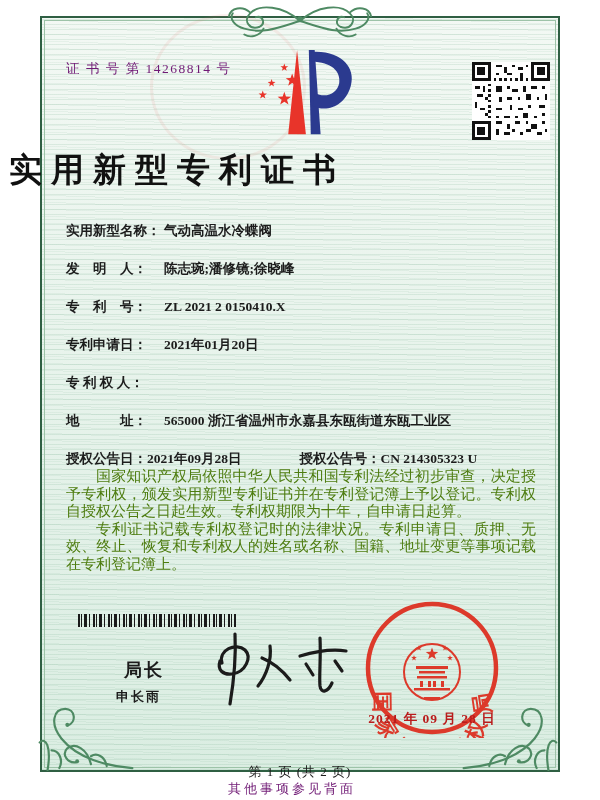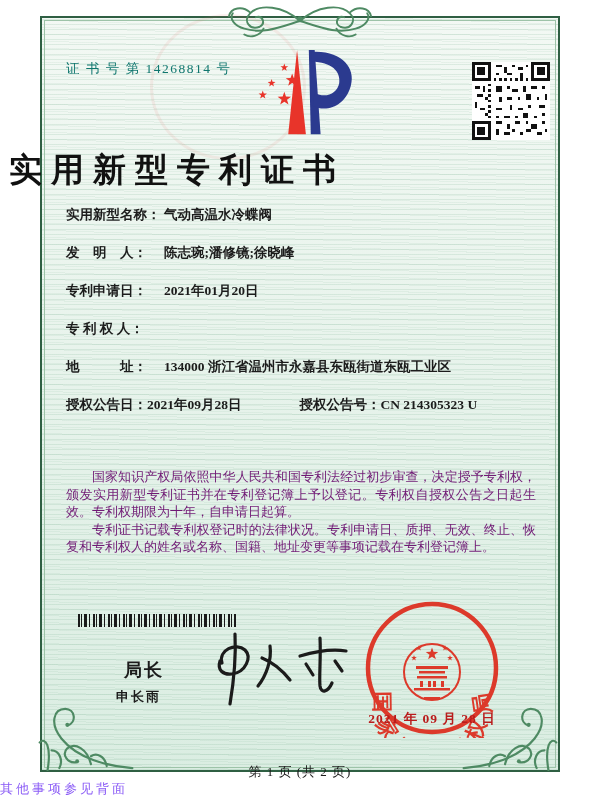--- a/index.html
+++ b/index.html
@@ -24,57 +24,57 @@
       linear-gradient(180deg, rgba(196,224,206,0.10) 0%, rgba(150,205,175,0.30) 100%);
   }
   .frame-inner{position:absolute;inset:2px;border:1px solid #9dc3a8;}
 
   .watermark-ring{
     position:absolute;left:150px;top:14px;width:150px;height:140px;border-radius:50%;
     border:3px solid rgba(226,110,100,0.10);
   }
 
   
-  .cert-no{position:absolute;left:66px;top:60px;font-size:13.5px;letter-spacing:1.5px;color:#0f766e;}
+  .cert-no{position:absolute;left:66px;top:60px;font-size:13.5px;letter-spacing:1.5px;color:#701a75;}
   .logo{position:absolute;left:238px;top:44px;width:124px;height:98px;}
   .qr{position:absolute;left:472px;top:62px;width:78px;height:78px;}
   .title{
     position:absolute;left:0;top:148px;width:600px;
     font-size:33px;font-weight:bold;letter-spacing:9px;text-indent:9px;color:#111;
   }
 
   
-  .fields{position:absolute;left:66px;top:204px;width:472px;font-size:13.5px;font-weight:bold;line-height:22px;}
+  .fields{position:absolute;left:66px;top:220px;width:472px;font-size:13.5px;font-weight:bold;line-height:22px;}
   .field-row{margin-bottom:16px;display:flex;align-items:baseline;}
   .field-row.double{display:block;white-space:nowrap;}
   .field-label{white-space:pre;min-width:98px;display:inline-block;}
   .field-label.auto{min-width:0;}
   .field-value{white-space:pre;}
   .pair-gap{display:inline-block;width:58px;}
 
   
-  .paras{position:absolute;left:66px;top:468px;width:470px;font-size:13px;line-height:17.5px;text-align:justify;color:#701a75;}
+  .paras{position:absolute;left:66px;top:468px;width:470px;font-size:15px;line-height:17.5px;text-align:justify;color:#4d7c0f;}
   .paras p{margin:0;text-indent:2em;}
 
   
   .barcode{
     position:absolute;left:78px;top:614px;width:158px;height:13px;
     background:repeating-linear-gradient(90deg,
       #1a1a1a 0px,#1a1a1a 2px, transparent 2px,transparent 3px,
       #1a1a1a 3px,#1a1a1a 4px, transparent 4px,transparent 6px,
       #1a1a1a 6px,#1a1a1a 9px, transparent 9px,transparent 11px,
       #1a1a1a 11px,#1a1a1a 12px, transparent 12px,transparent 15px);
   }
   .director-title{position:absolute;left:124px;top:658px;font-size:18px;font-weight:bold;letter-spacing:2px;}
   .director-name{position:absolute;left:116px;top:688px;font-size:13px;font-weight:bold;letter-spacing:2px;}
   .signature{position:absolute;left:202px;top:626px;width:150px;height:84px;}
   .seal{position:absolute;left:362px;top:598px;width:140px;height:140px;}
   .seal-date{position:absolute;left:358px;top:710px;width:148px;text-align:center;font-size:13.5px;font-weight:bold;letter-spacing:1px;color:#b91c1c;}
   .page-indicator{position:absolute;left:0;top:749px;width:600px;text-align:center;font-size:13px;letter-spacing:1px;margin-top:14px;}
-  .back-note{position:absolute;left:0;top:780px;width:584px;text-align:left;font-size:13px;letter-spacing:3px;color:#8b5cf6;}
+  .back-note{position:absolute;left:0;top:780px;width:584px;text-align:center;font-size:13px;letter-spacing:3px;color:#701a75;}
 
   .flourish{position:absolute;pointer-events:none;}
   .fl-bl{left:36px;top:634px;width:102px;height:138px;}
   .fl-br{left:458px;top:634px;width:102px;height:138px;transform:scaleX(-1);}
   .fl-top{left:204px;top:-2px;width:192px;height:46px;}
 </style>
 </head>
 <body>
 
 <div id="page">
@@ -225,29 +225,33 @@
   <div class="fields">
     <div class="field-row">
       <span class="field-label">实用新型名称：</span>
       <span class="field-value">气动高温水冷蝶阀</span>
     </div>
     <div class="field-row">
       <span class="field-label">发　明　人：</span>
       <span class="field-value">陈志琬;潘修镜;徐晓峰</span>
     </div>
     <div class="field-row">
+      <span class="field-label">专　利　号：</span>
+      <span class="field-value">ZL 2021 2 0150410.X</span>
+    </div>
+    <div class="field-row">
       <span class="field-label">专利申请日：</span>
       <span class="field-value">2021年01月20日</span>
     </div>
     <div class="field-row">
       <span class="field-label">专 利 权 人：</span>
     </div>
     <div class="field-row">
       <span class="field-label">地　　　址：</span>
-      <span class="field-value">134000 浙江省温州市永嘉县东瓯街道东瓯工业区</span>
+      <span class="field-value">565000 浙江省温州市永嘉县东瓯街道东瓯工业区</span>
     </div>
     <div class="field-row double">
       <span class="field-label auto">授权公告日：</span><span class="field-value">2021年09月28日</span><span class="pair-gap"></span><span class="field-label auto">授权公告号：</span><span class="field-value">CN 214305323 U</span>
     </div>
   </div>
 
   <div class="paras">
     <p>国家知识产权局依照中华人民共和国专利法经过初步审查，决定授予专利权，颁发实用新型专利证书并在专利登记簿上予以登记。专利权自授权公告之日起生效。专利权期限为十年，自申请日起算。</p>
     <p>专利证书记载专利权登记时的法律状况。专利申请日、质押、无效、终止、恢复和专利权人的姓名或名称、国籍、地址变更等事项记载在专利登记簿上。</p>
   </div>

